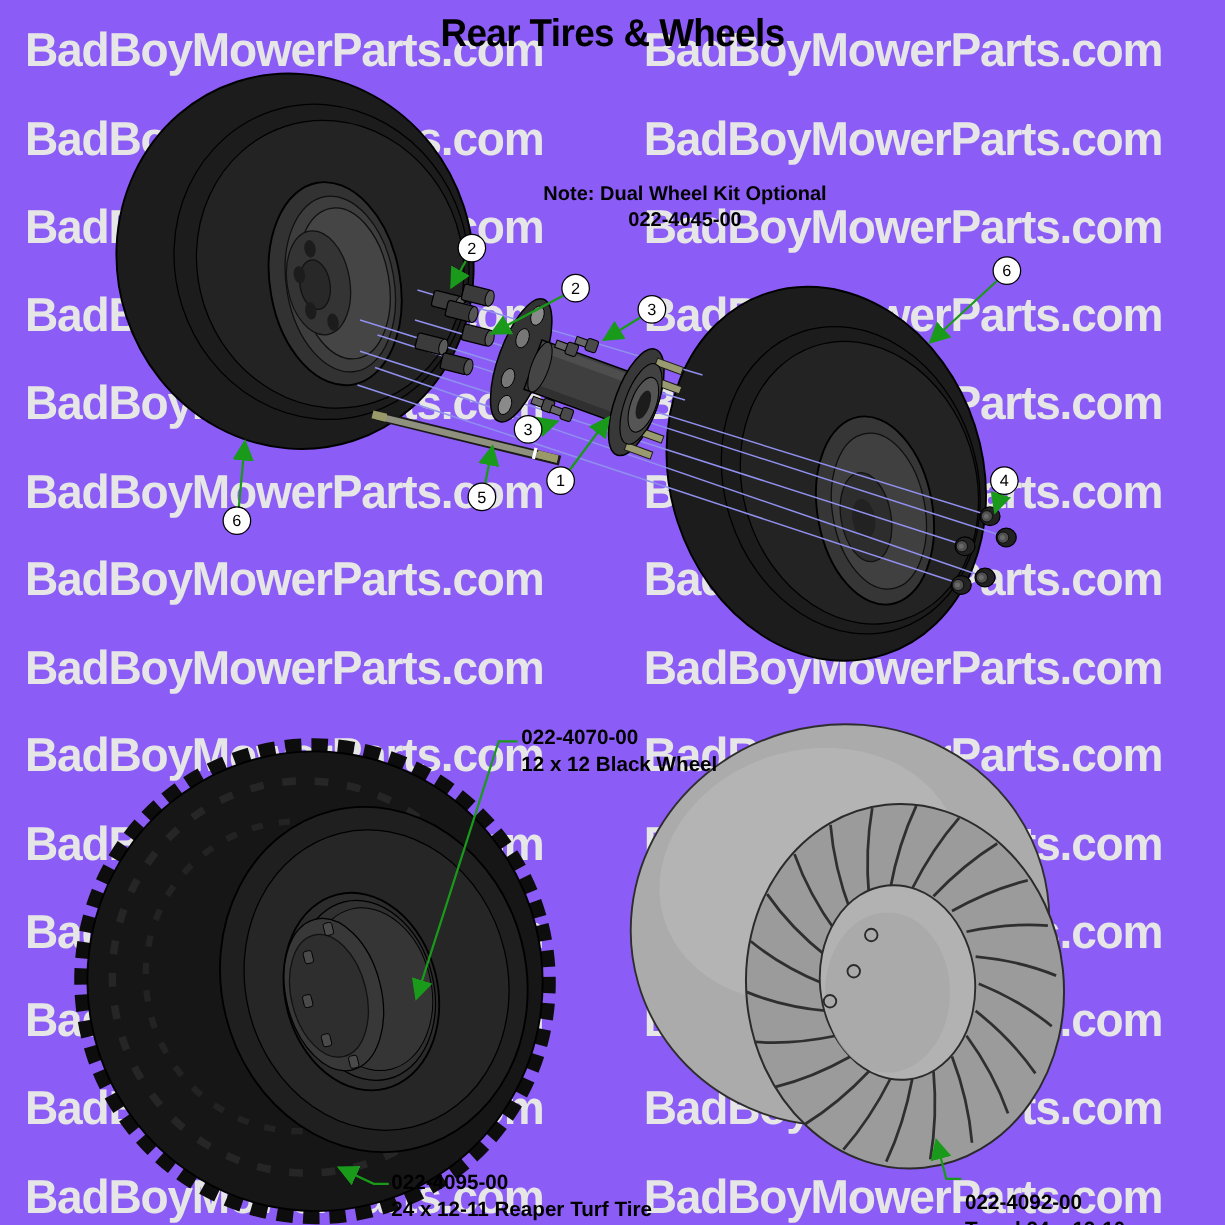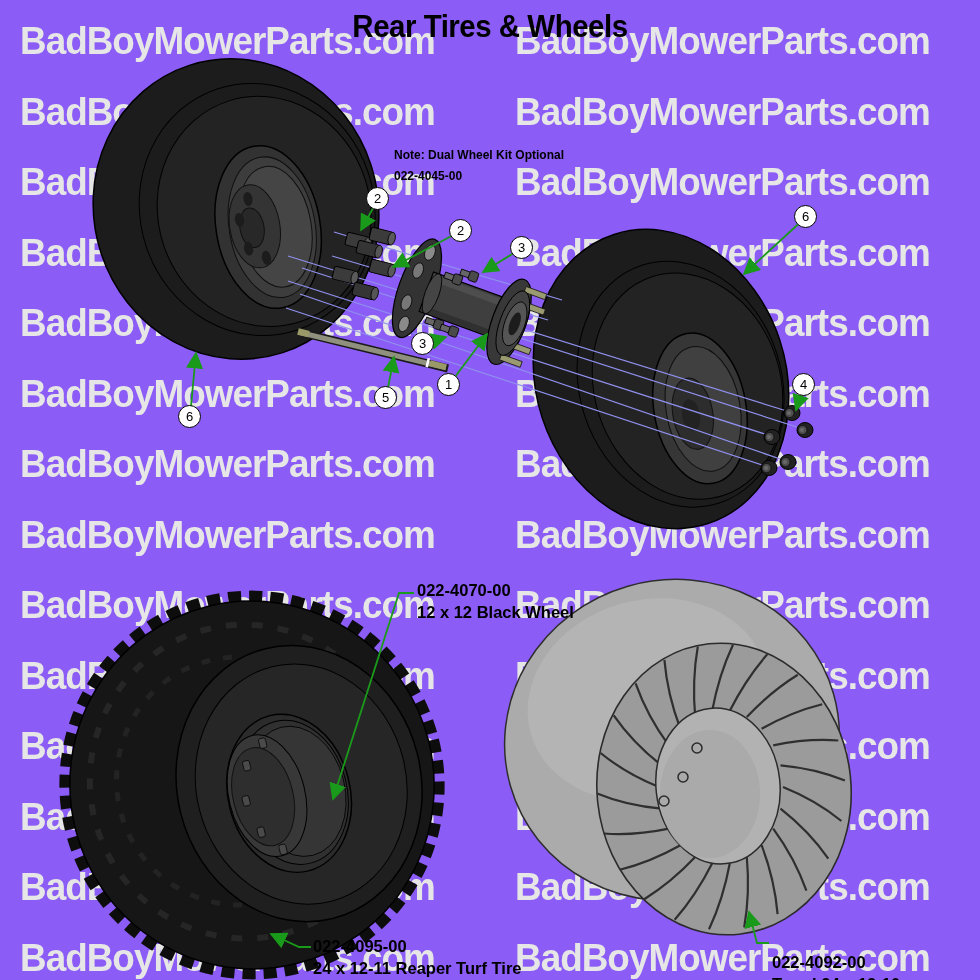--- a/index.html
+++ b/index.html
@@ -8,22 +8,22 @@
   
   #watermark-layer{position:absolute;inset:0;z-index:0;}
   .wm{position:absolute;font-weight:700;font-size:38px;letter-spacing:-1px;
       color:#e6e6e6;white-space:nowrap;transform:scaleX(.97);transform-origin:left top;}
   
   #art{position:absolute;left:0;top:0;z-index:1;}
   
   .txt{position:absolute;z-index:3;color:#000;}
   #page-title-box{left:0;top:9px;width:980px;text-align:center;
       font-weight:700;font-size:31px;letter-spacing:-.5px;transform:scaleX(.95);}
-  #note-box{left:394px;top:145px;width:260px;text-align:left;
-      font-weight:700;font-size:12px;line-height:21px;}
+  #note-box{left:418px;top:145px;width:260px;text-align:center;
+      font-weight:700;font-size:16px;line-height:21px;}
   .plabel{font-weight:700;font-size:16.5px;line-height:22px;white-space:nowrap;}
   #label-black-wheel{left:417px;top:579px;}
   #label-turf-tire{left:313px;top:935px;}
   #label-tweel{left:772px;top:927px;margin-top:24px;}
   
   #callout-layer{position:absolute;inset:0;z-index:4;}
   .callout{position:absolute;width:23px;height:23px;box-sizing:border-box;
       border:1.6px solid #000;border-radius:50%;background:#fff;
       display:flex;align-items:center;justify-content:center;
       font-size:13px;color:#000;}

